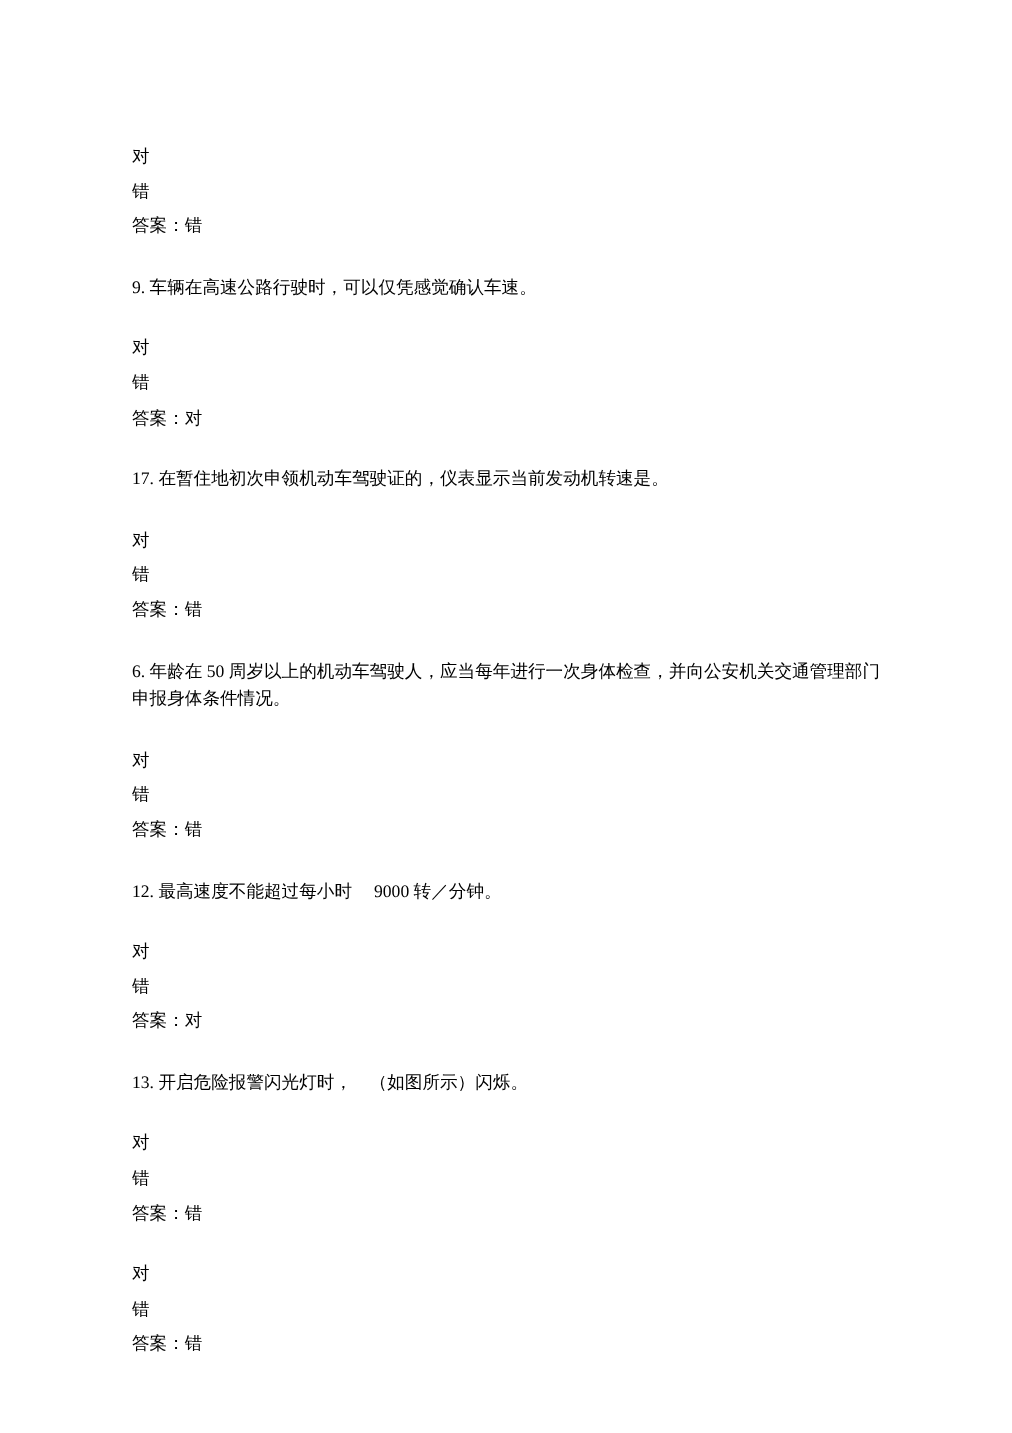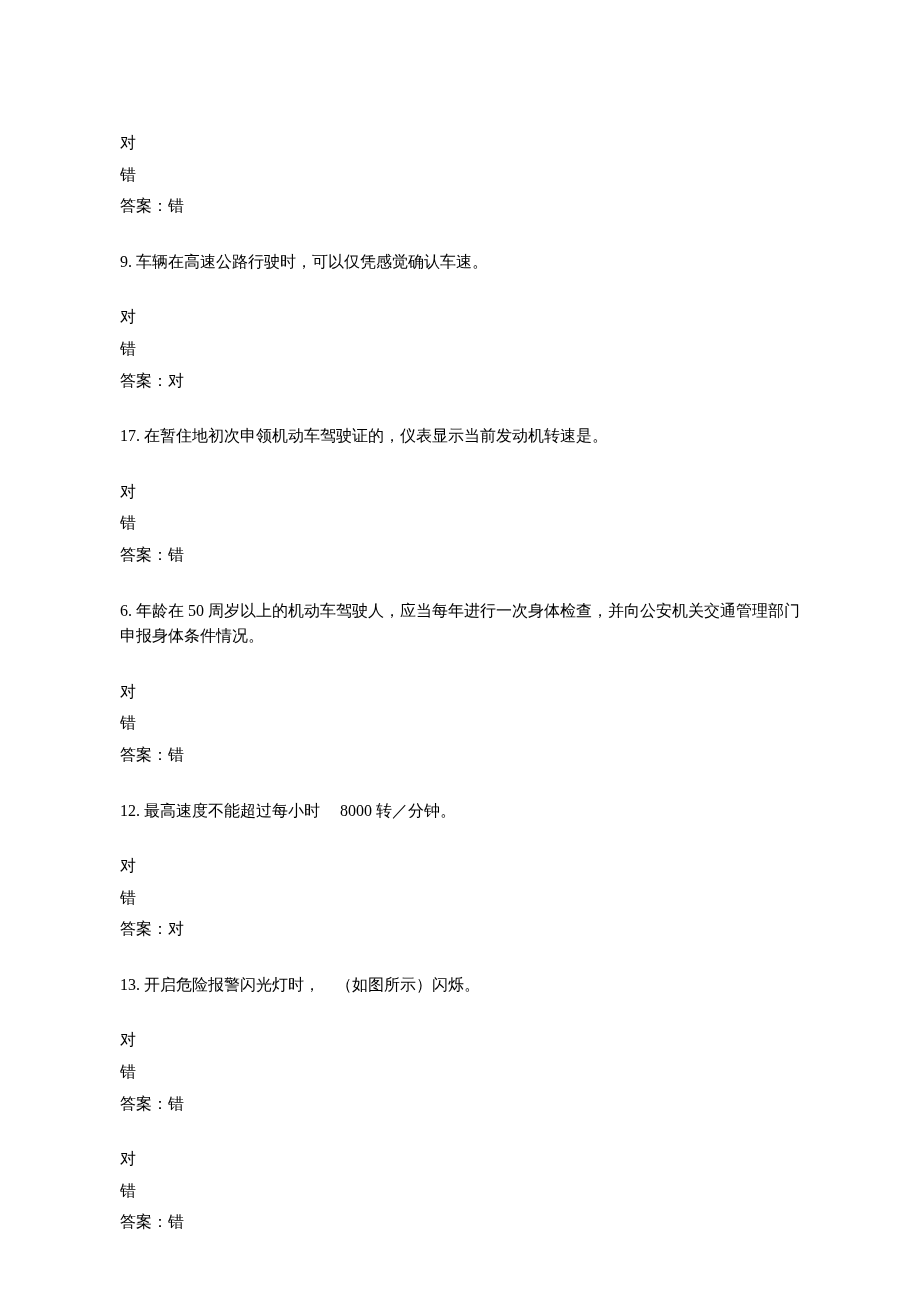--- a/index.html
+++ b/index.html
@@ -73,21 +73,21 @@
     <div class="line">错</div>
     <div class="line">
       <span>答案：</span><span>错</span>
     </div>
   </div>
 </div>
 
 <div>
   <div class="question">
     <span>12.</span>
-    <span>最高速度不能超过每小时</span>&nbsp;&nbsp;&nbsp;&nbsp;&nbsp;<span>8000 转／分钟。</span>
+    <span>最高速度不能超过每小时</span>&nbsp;&nbsp;&nbsp;&nbsp;&nbsp;<span>9000 转／分钟。</span>
   </div>
   <div class="block">
     <div class="line">对</div>
     <div class="line">错</div>
     <div class="line">
       <span>答案：</span><span>对</span>
     </div>
   </div>
 </div>
 

